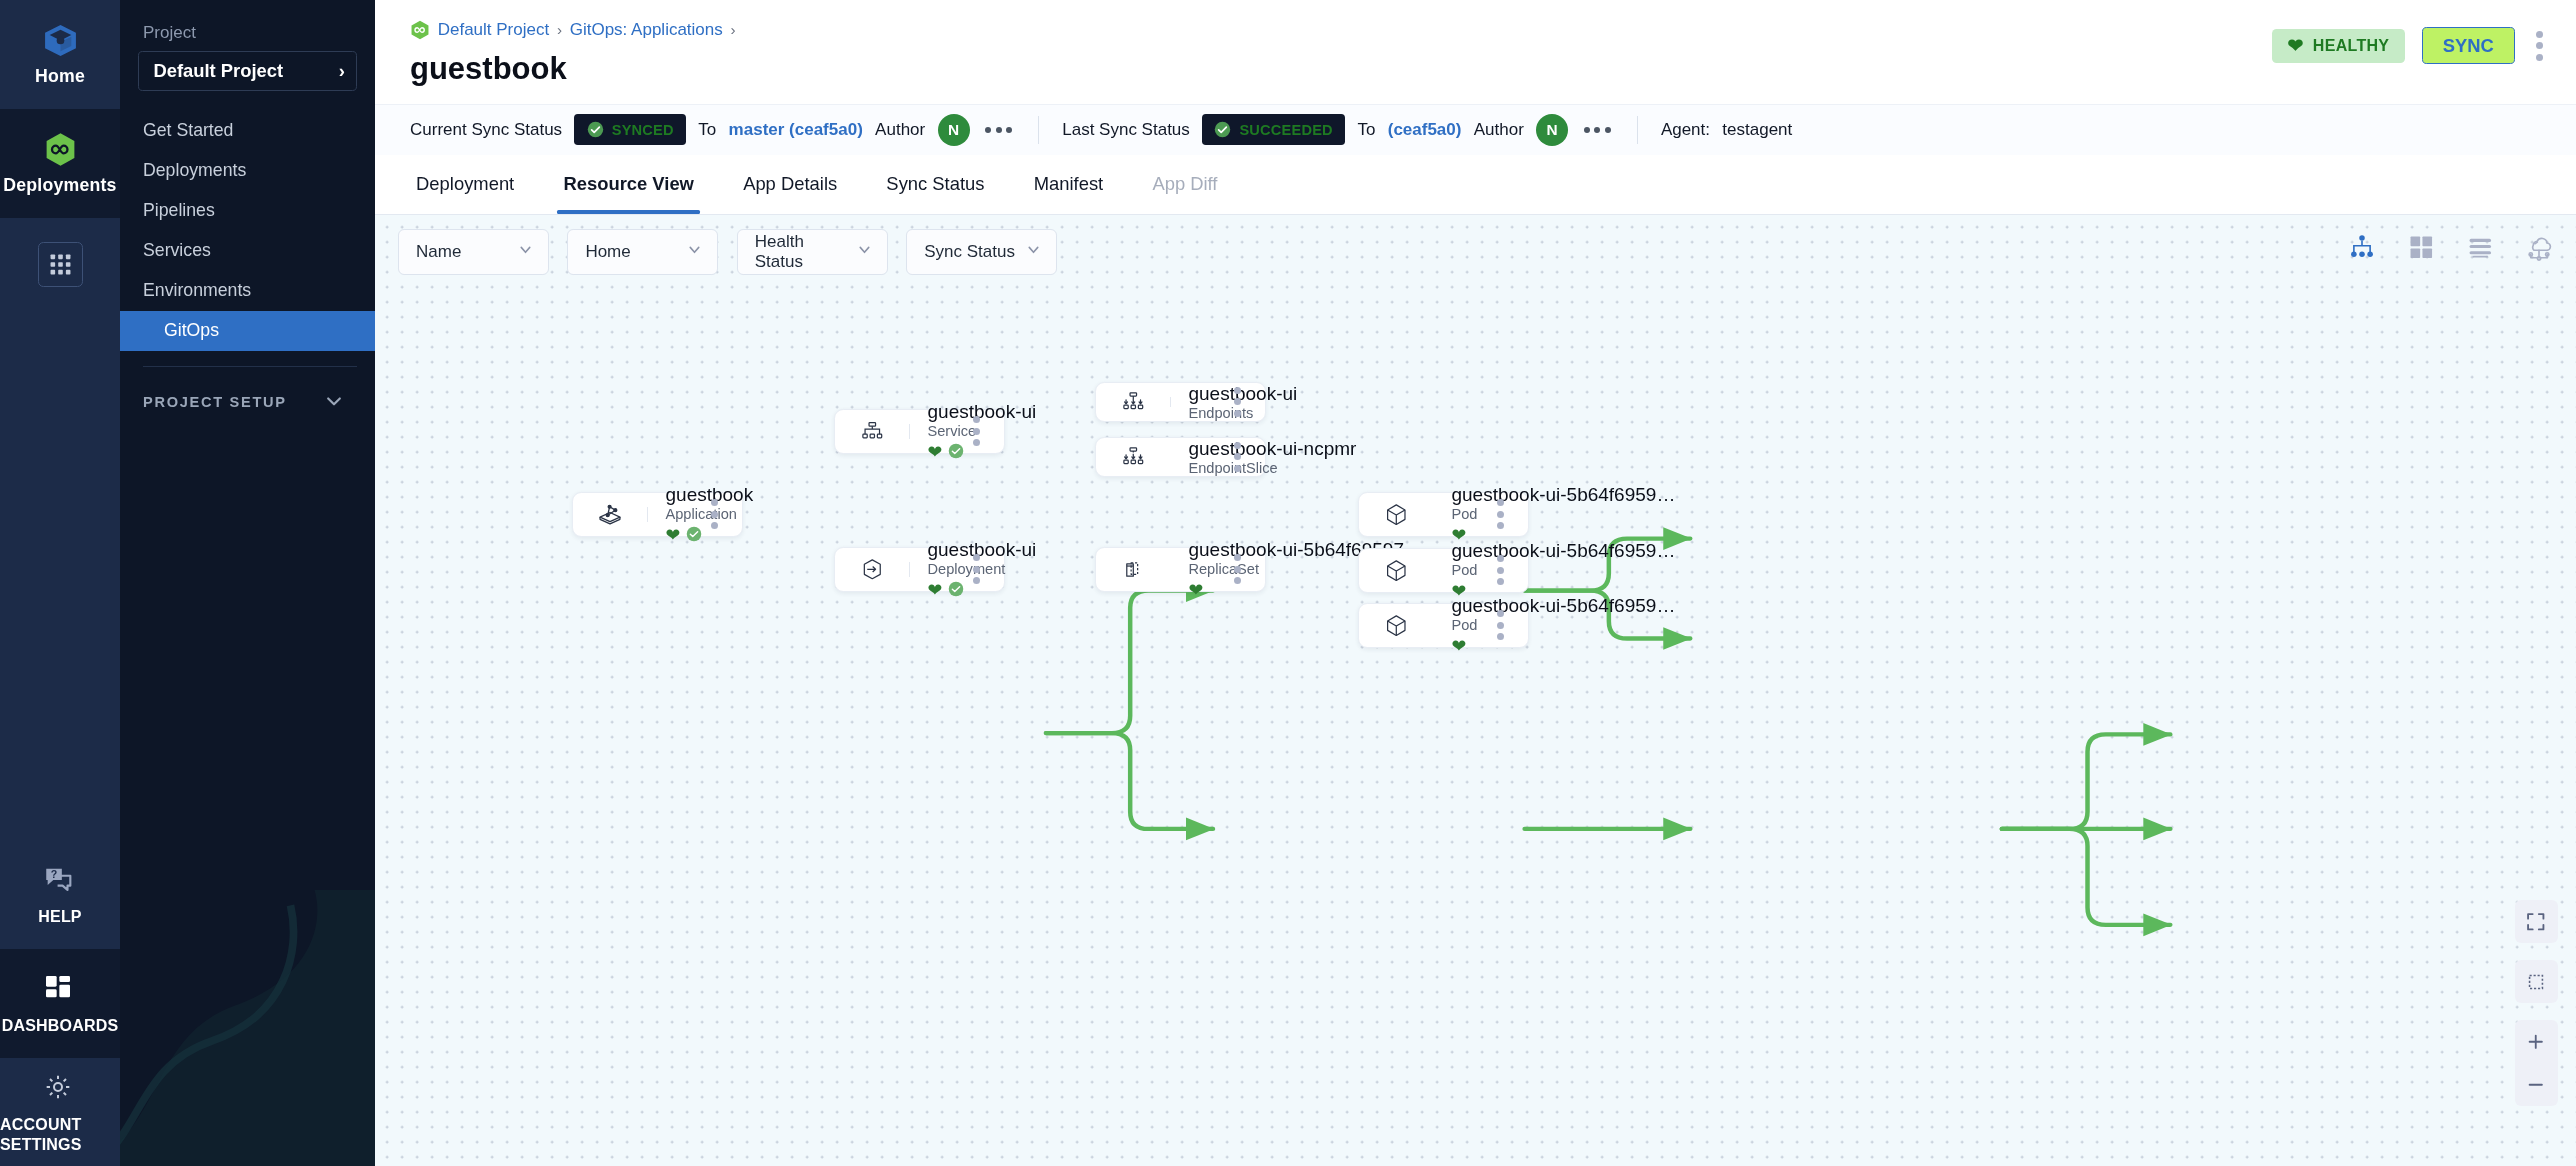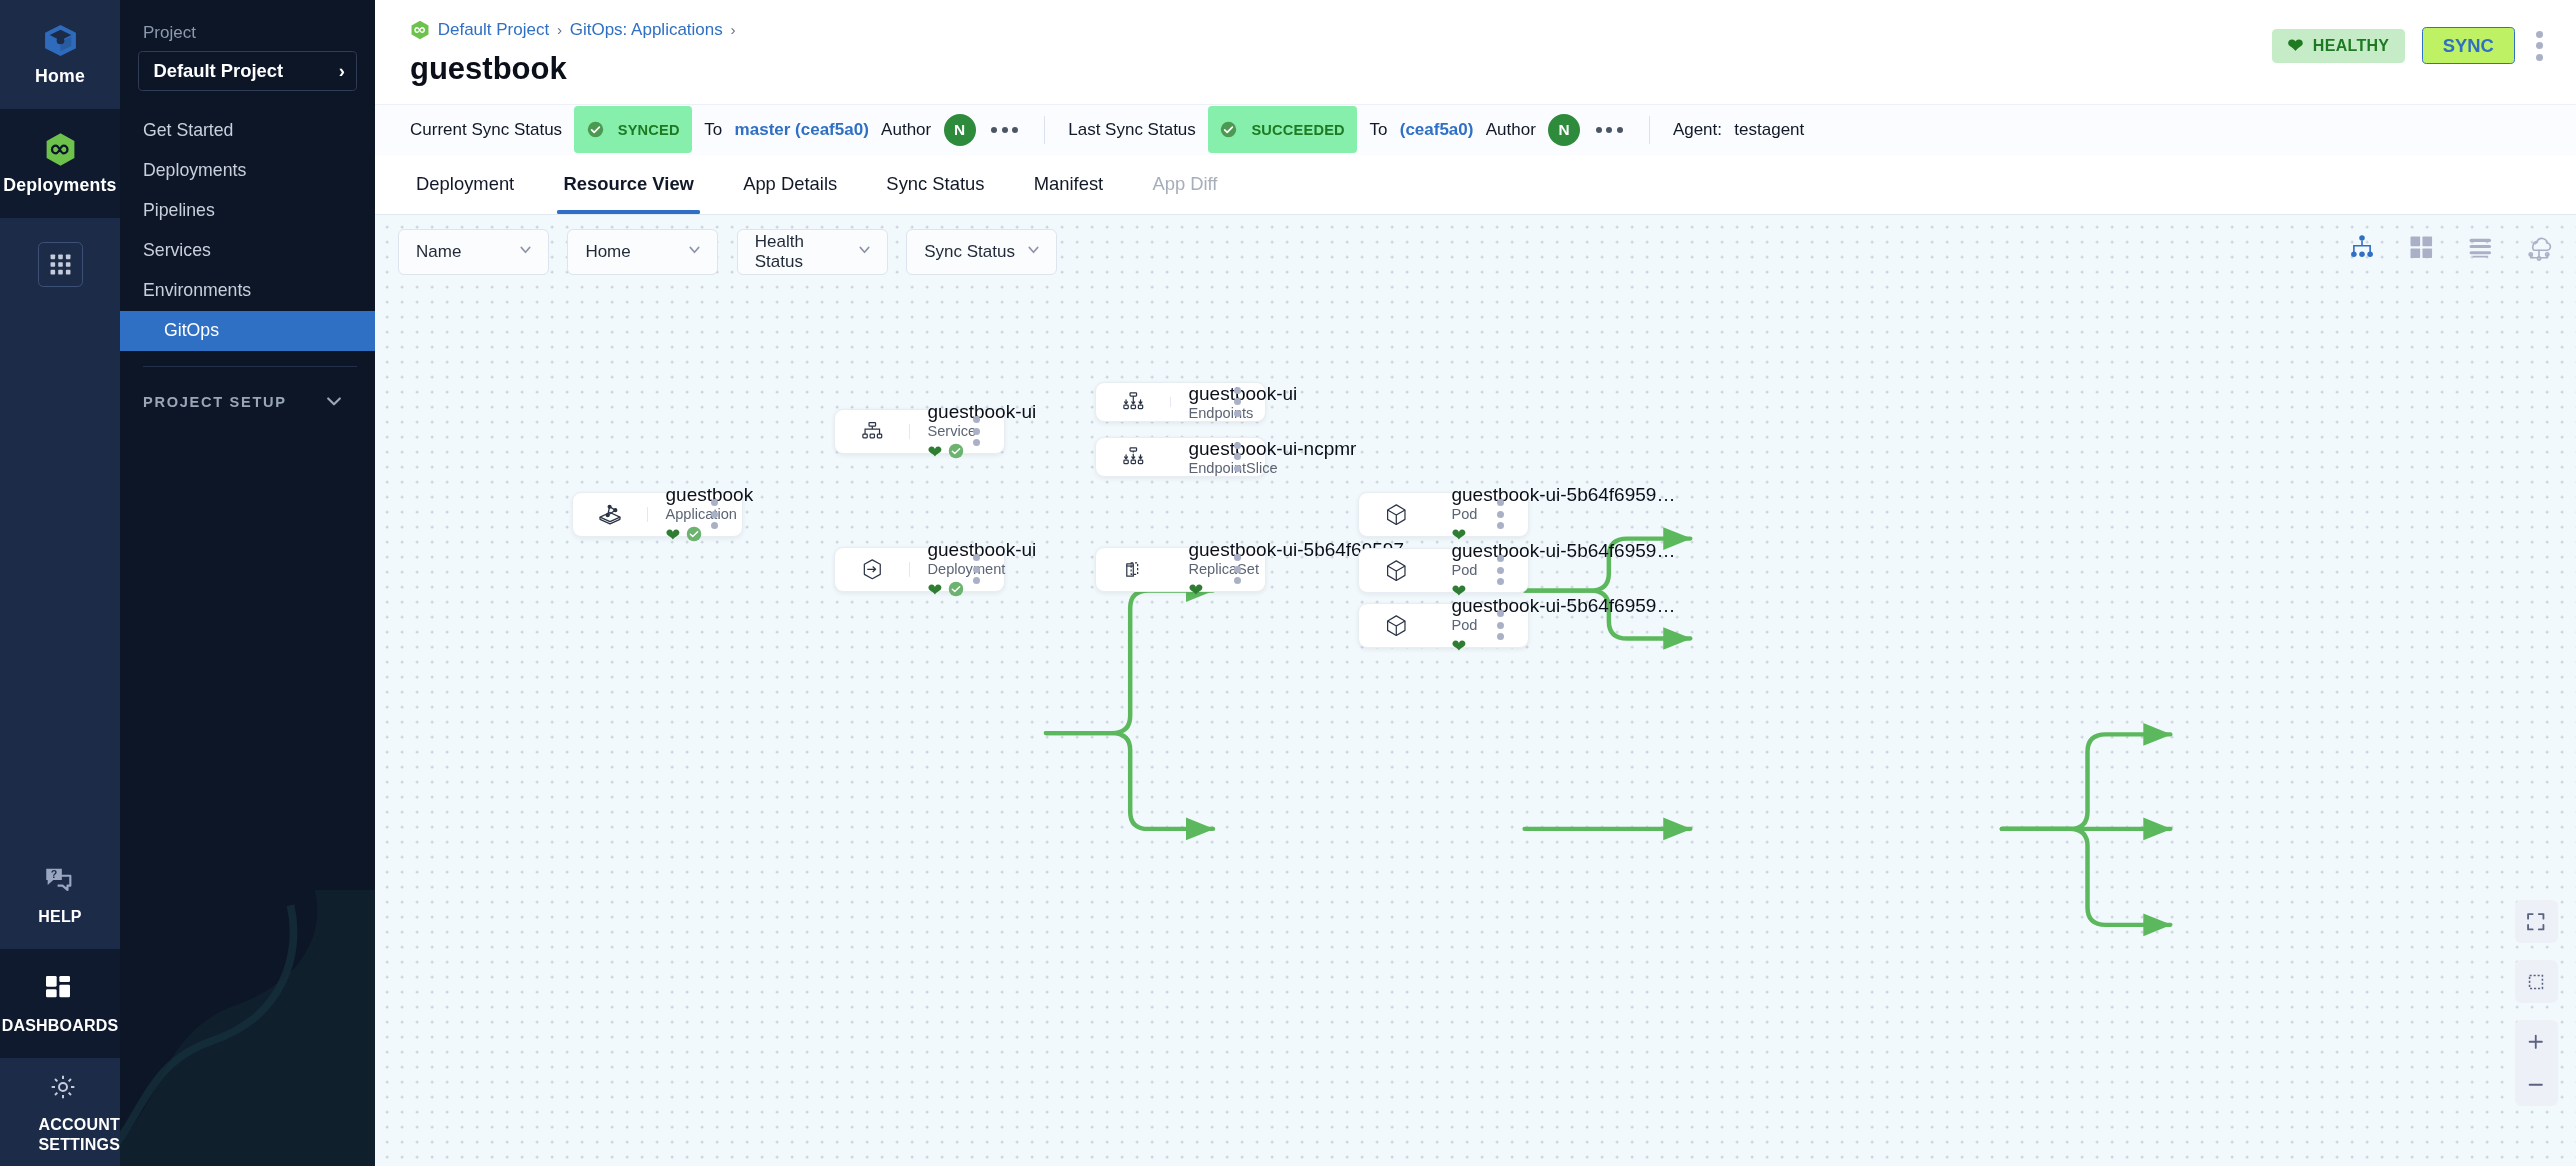--- a/index.html
+++ b/index.html
@@ -31,21 +31,21 @@
   .rail-apps {
     height:92px; display:flex; align-items:center; justify-content:center;
     background:#1c2b48;
   }
   .apps-box {
     width:45px; height:45px; border:0.8px solid #3e5party; border:0.8px solid #3d5176;
     border-radius:5.4px; display:flex; align-items:center; justify-content:center;
   }
   .rail-bottom { display:flex; flex-direction:column; }
   .rail-item.small { height:109px; font-size:16px; }
-  .rail-item.two-line { line-height:1.22; text-align:right; }
+  .rail-item.two-line { line-height:1.22; text-align:left; }
 
   
   .sidebar {
     width:255px; flex:0 0 255px; height:1167px;
     background:#0d1627; position:relative; z-index:15;
     padding-top:23px; overflow:hidden;
   }
   .sb-label { color:#8d99ae; font-size:17px; padding:0 23px 7.7px 23px; }
   .sb-project {
     margin:0 18.4px; height:40px;
@@ -99,22 +99,22 @@
 
   
   .statusbar {
     margin-top:17px; height:51px; background:#fafcff;
     border-top:0.8px solid #edf1f7;
     display:flex; align-items:center; padding-left:35px; gap:0;
     font-size:17px; color:#111827;
   }
   .st-group { display:flex; align-items:center; gap:12.3px; }
   .pill {
-    height:47px; display:flex; align-items:center; gap:14px; padding:0 12.3px;
-    border-radius:3.8px; background:#86efac; color:#1e7a22;
+    height:31px; display:flex; align-items:center; gap:8px; padding:0 12.3px;
+    border-radius:3.8px; background:#0f172a; color:#1e7a22;
     font-size:14.6px; font-weight:700; letter-spacing:0.2px;
   }
   .pill .ok { width:17px; height:17px; flex:0 0 17px; }
   .st-link { color:#2f6fc4; font-weight:700; cursor:pointer; }
   .avatar {
     width:32px; height:32px; border-radius:50%; background:#2e8b3c;
     color:#fff; font-size:15.4px; font-weight:700;
     display:flex; align-items:center; justify-content:center;
   }
   .dots-h { display:flex; gap:4.6px; cursor:pointer; padding:6.1px 3.1px; }

